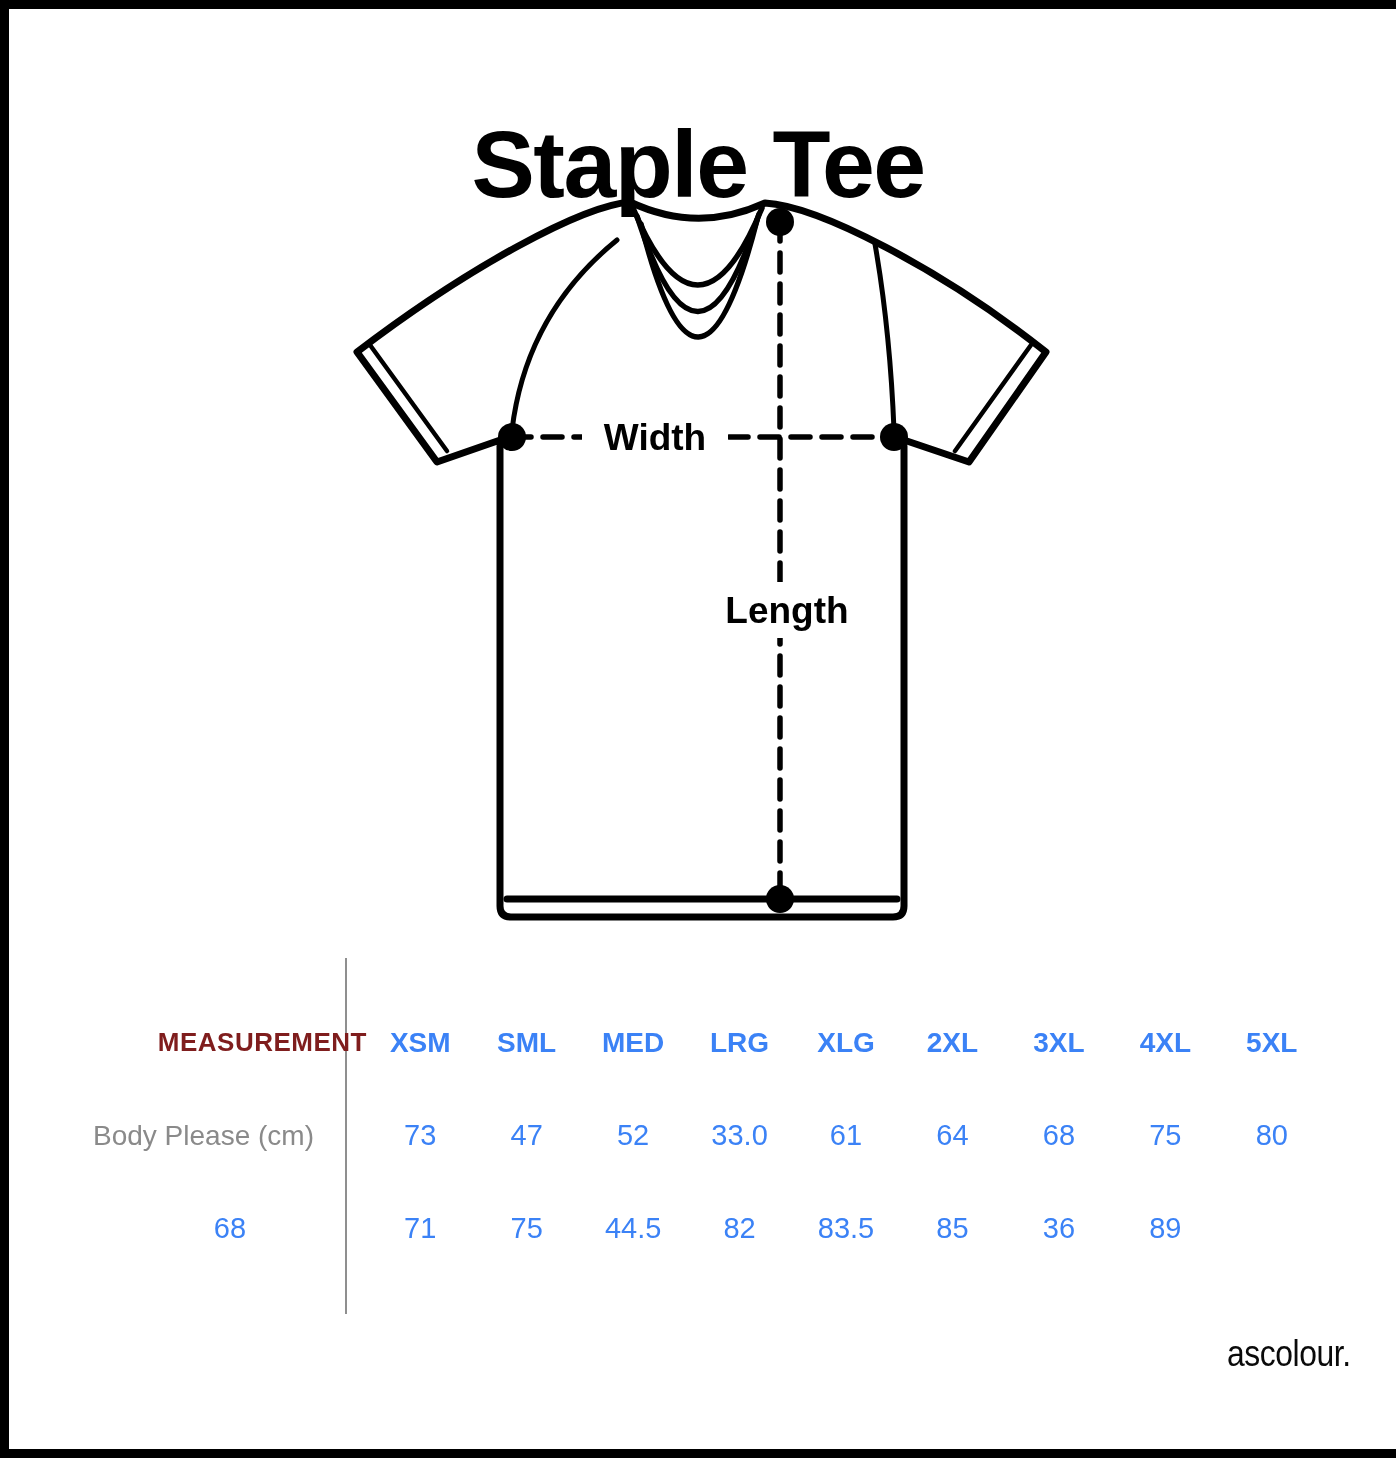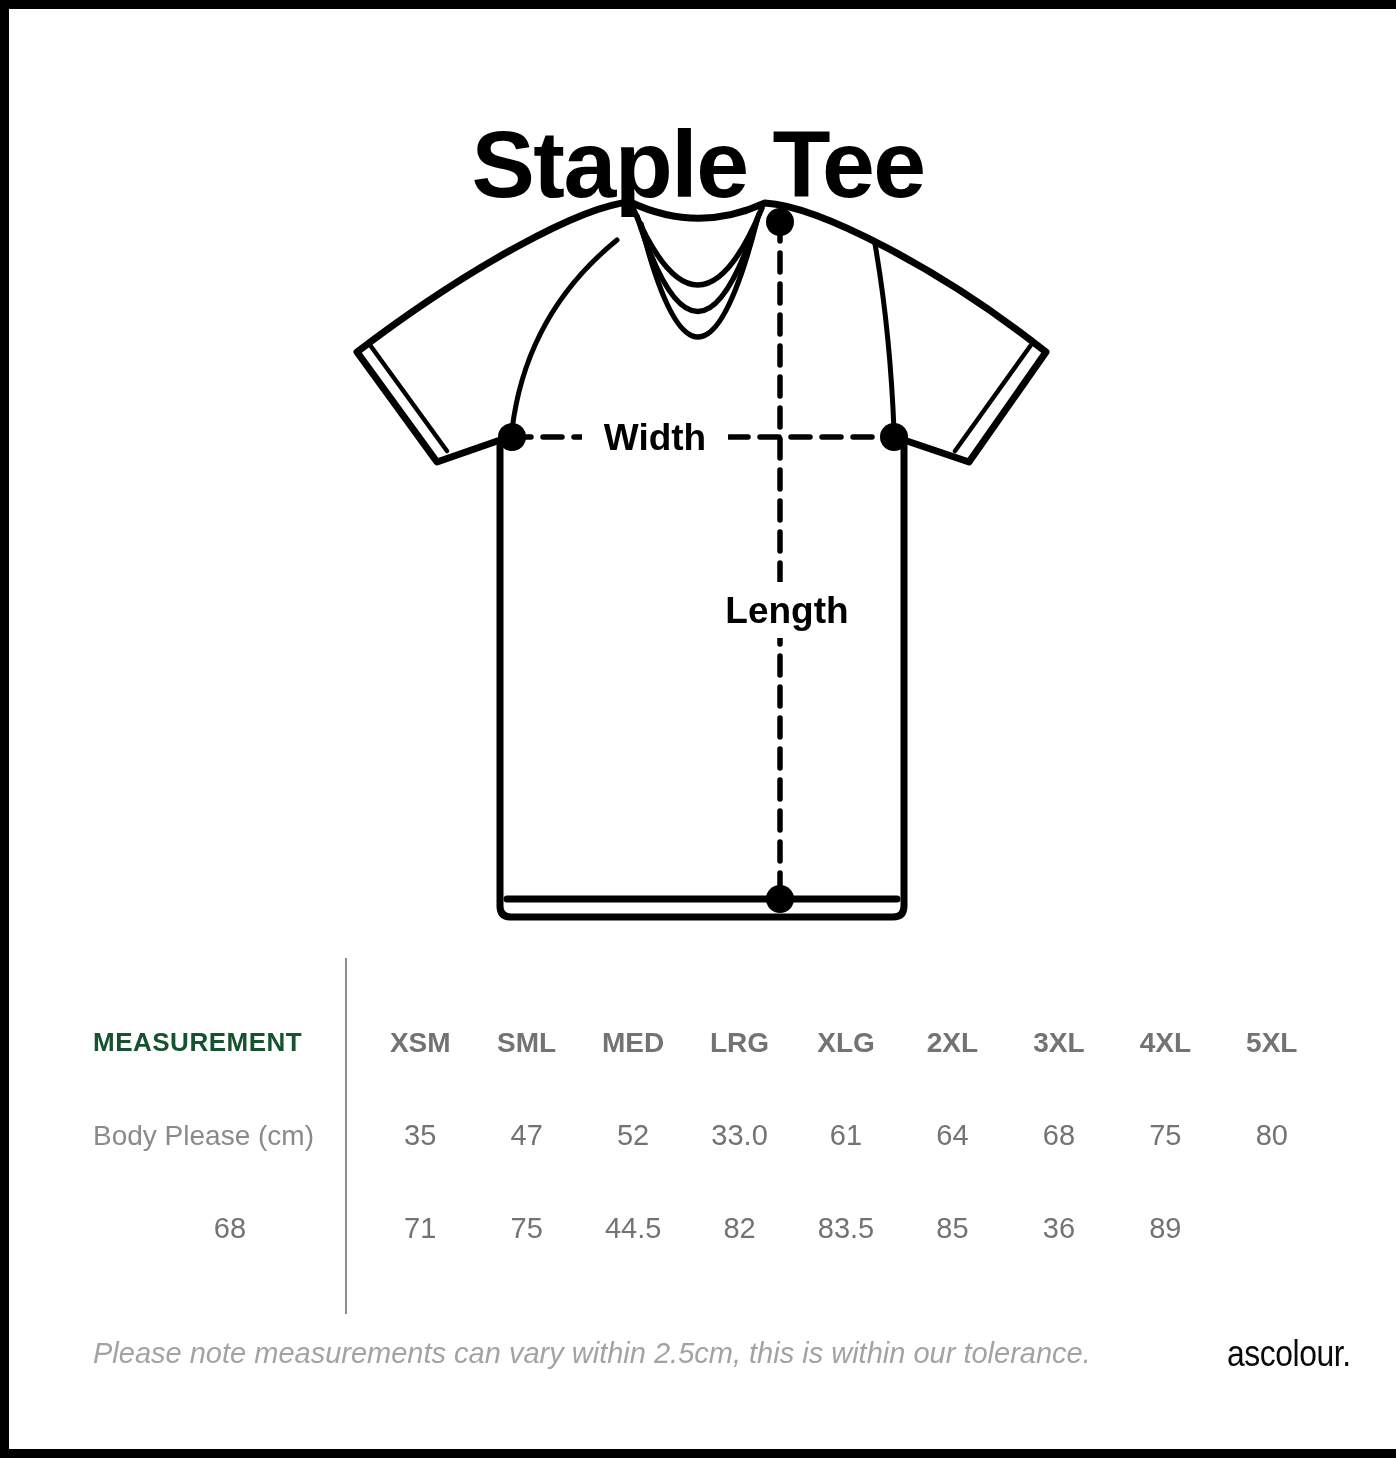--- a/index.html
+++ b/index.html
@@ -47,37 +47,38 @@
   }
   .t-row{
     display:grid;
     grid-template-columns:274px repeat(9,1fr);
     height:93px;
     align-items:center;
   }
   .t-cell{
     text-align:center;
     font-size:29px;
-    color:#737373;
+    color:#3b82f6;
   }
   .t-head .t-cell{
     font-weight:bold;
     font-size:28px;
   }
   .t-label{
     text-align:left;
     font-size:28px;
     color:#8a8a8a;
     font-weight:normal;
   }
   .t-head .t-label{
-    color:#14532d;
+    color:#7f1d1d;
     font-weight:bold;
     font-size:26px;
     letter-spacing:0.5px;
+    text-align:right;
   }
   .divider{
     position:absolute;
     left:345px;top:958px;
     width:2px;height:356px;
     background:#8f8f8f;
   }
   
   .note{
     position:absolute;
@@ -166,21 +167,21 @@
       <div class="t-cell">LRG</div>
       <div class="t-cell">XLG</div>
       <div class="t-cell">2XL</div>
       <div class="t-cell">3XL</div>
       <div class="t-cell">4XL</div>
       <div class="t-cell">5XL</div>
     </div>
 
     <div class="t-row">
       <div class="t-cell t-label">Body Please (cm)</div>
-      <div class="t-cell">35</div>
+      <div class="t-cell">73</div>
       <div class="t-cell">47</div>
       <div class="t-cell">52</div>
       <div class="t-cell">33.0</div>
       <div class="t-cell">61</div>
       <div class="t-cell">64</div>
       <div class="t-cell">68</div>
       <div class="t-cell">75</div>
       <div class="t-cell">80</div>
     </div>
 
@@ -190,16 +191,15 @@
       <div class="t-cell">75</div>
       <div class="t-cell">44.5</div>
       <div class="t-cell">82</div>
       <div class="t-cell">83.5</div>
       <div class="t-cell">85</div>
       <div class="t-cell">36</div>
       <div class="t-cell">89</div>
     </div>
   </div>
 
-  <div class="note">Please note measurements can vary within 2.5cm, this is within our tolerance.</div>
   <div class="brand">ascolour.</div>
 
 </div>
 
 </body></html>

